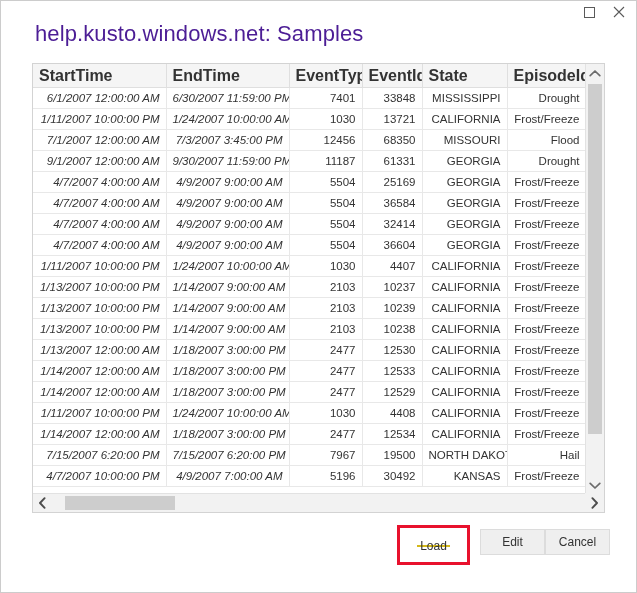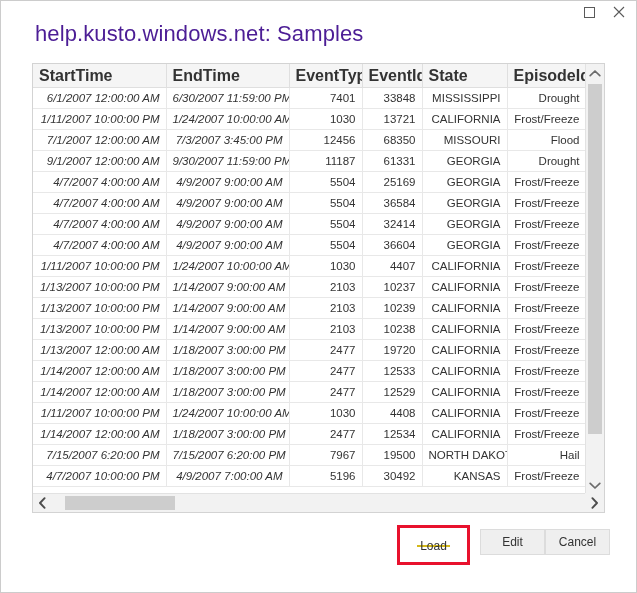--- a/index.html
+++ b/index.html
@@ -356,21 +356,21 @@
               <td class="dt">1/14/2007 9:00:00 AM</td>
               <td class="num">2103</td>
               <td class="num">10238</td>
               <td class="txt">CALIFORNIA</td>
               <td class="txt">Frost/Freeze</td>
             </tr>
             <tr>
               <td class="dt">1/13/2007 12:00:00 AM</td>
               <td class="dt">1/18/2007 3:00:00 PM</td>
               <td class="num">2477</td>
-              <td class="num">19720</td>
+              <td class="num">12530</td>
               <td class="txt">CALIFORNIA</td>
               <td class="txt">Frost/Freeze</td>
             </tr>
             <tr>
               <td class="dt">1/14/2007 12:00:00 AM</td>
               <td class="dt">1/18/2007 3:00:00 PM</td>
               <td class="num">2477</td>
               <td class="num">12533</td>
               <td class="txt">CALIFORNIA</td>
               <td class="txt">Frost/Freeze</td>

